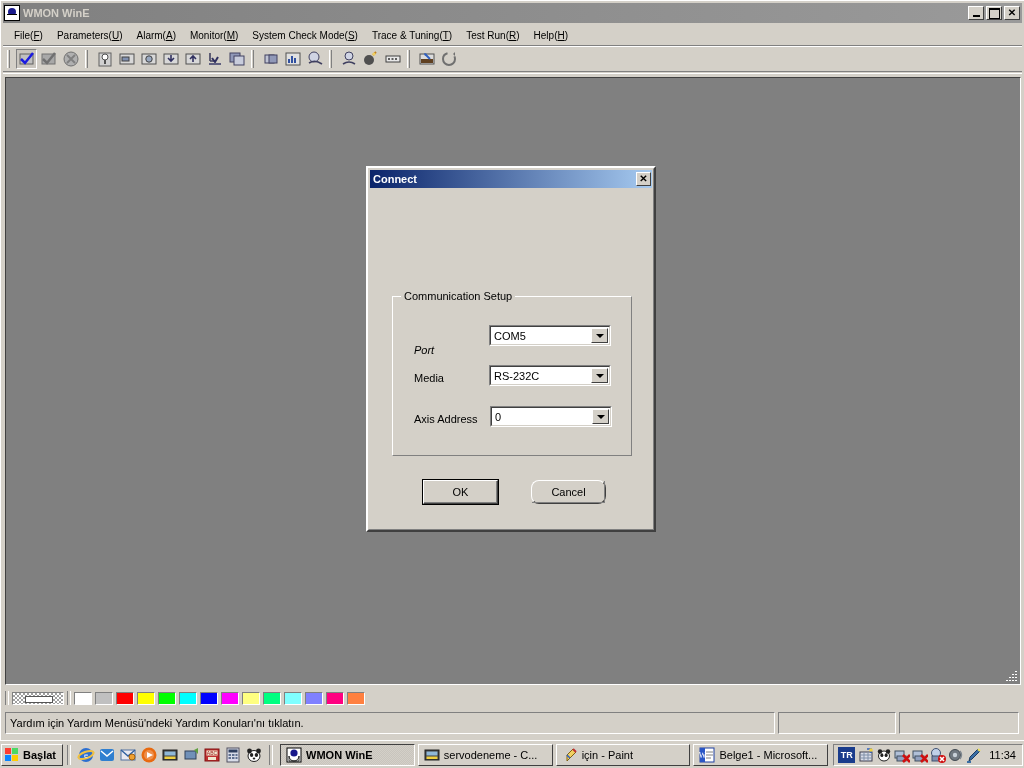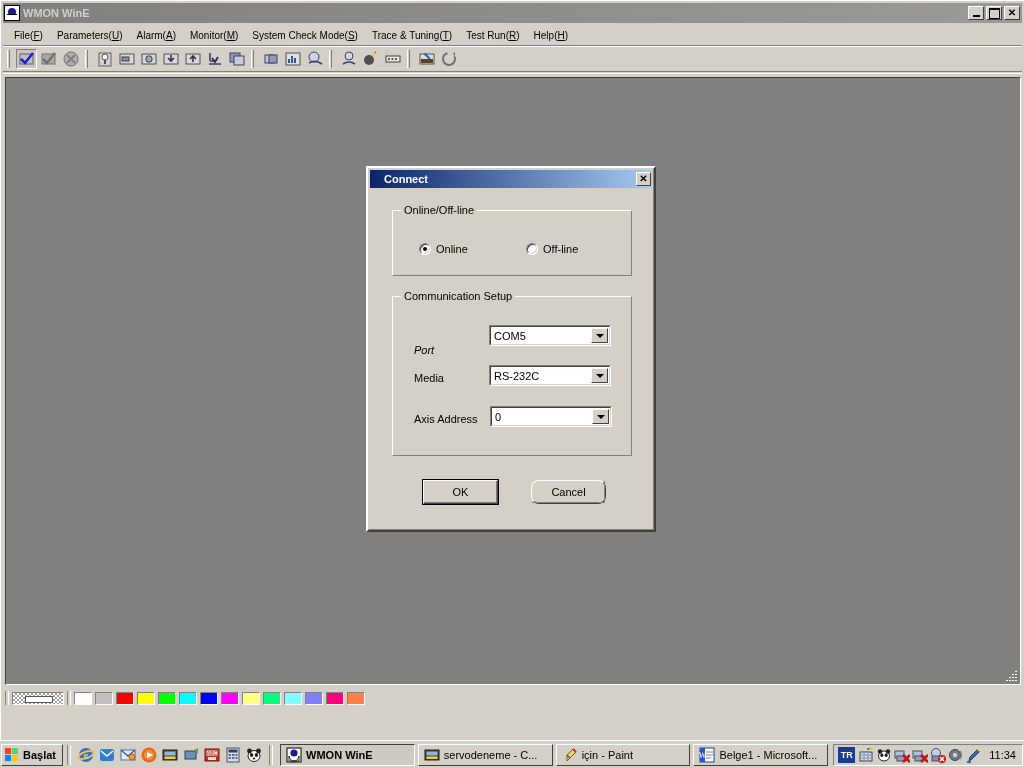--- a/index.html
+++ b/index.html
@@ -197,21 +197,21 @@
   }
   #connect-dialog::before {
     content:""; position:absolute; left:0; top:0; right:0; bottom:0;
     border-top:1px solid #d4d0c8; border-left:1px solid #d4d0c8;
     border-right:1px solid #808080; border-bottom:1px solid #808080;
     pointer-events:none;
   }
   .dlg-title {
     height:18px; margin:2px 2px 0 2px;
     background:linear-gradient(to right,#0a246a,#a6caf0);
-    display:flex; align-items:center; padding-left:14px;
+    display:flex; align-items:center; padding-left:3px;
     color:#fff; font-weight:bold; font-size:11px;
   }
   .dlg-title-text { flex:1; }
   .dlg-close {
     width:15px; height:14px; margin-right:1px; background:#d4d0c8;
     border-top:1px solid #fff; border-left:1px solid #fff;
     border-right:1px solid #404040; border-bottom:1px solid #404040;
     display:flex; align-items:center; justify-content:center;
     color:#000; font-size:10px; font-weight:bold; line-height:1; cursor:default;
   }
@@ -479,46 +479,37 @@
         <div class="pal-swatch" style="background: rgb(0, 0, 255);"></div>
         <div class="pal-swatch" style="background: rgb(255, 0, 255);"></div>
         <div class="pal-swatch" style="background: rgb(255, 255, 128);"></div>
         <div class="pal-swatch" style="background: rgb(0, 255, 128);"></div>
         <div class="pal-swatch" style="background: rgb(128, 255, 255);"></div>
         <div class="pal-swatch" style="background: rgb(128, 128, 255);"></div>
         <div class="pal-swatch" style="background: rgb(255, 0, 128);"></div>
         <div class="pal-swatch" style="background: rgb(255, 128, 64);"></div>
       </div>
 
+    <div class="statusbar">
+      <div class="status-panel sp-main">Yardım için Yardım Menüsü'ndeki Yardım Konuları'nı tıklatın.</div>
+      <div class="status-panel sp-2"></div>
+      <div class="status-panel sp-3"></div>
+    </div>
 
   </div>
 
   <div id="connect-dialog">
 
     <div class="dlg-title">
       <div class="dlg-title-text">Connect</div>
       <div class="dlg-close">
         <span>✕</span>
       </div>
     </div>
 
-    <div class="group-box" style="left:24px; top:42px; width:240px; height:66px;">
-      <div class="inner"></div>
-      <div class="group-legend">Online/Off-line</div>
-
-      <div class="radio-row" style="left:26px; top:32px;">
-        <span class="radio checked"></span>
-        <span>Online</span>
-      </div>
-
-      <div class="radio-row" style="left:133px; top:32px;">
-        <span class="radio"></span>
-        <span>Off-line</span>
-      </div>
-    </div>
 
     <div class="group-box" style="left:24px; top:128px; width:240px; height:160px;">
       <div class="inner"></div>
       <div class="group-legend">Communication Setup</div>
 
       <div class="field-label" style="left:21px; top:47px;font-style:italic;">Port</div>
       <div class="combo" style="left:96px; top:28px; width:122px;">
         <span class="cin"></span>
         <span class="combo-text">COM5</span>
         <span class="combo-arrow">

